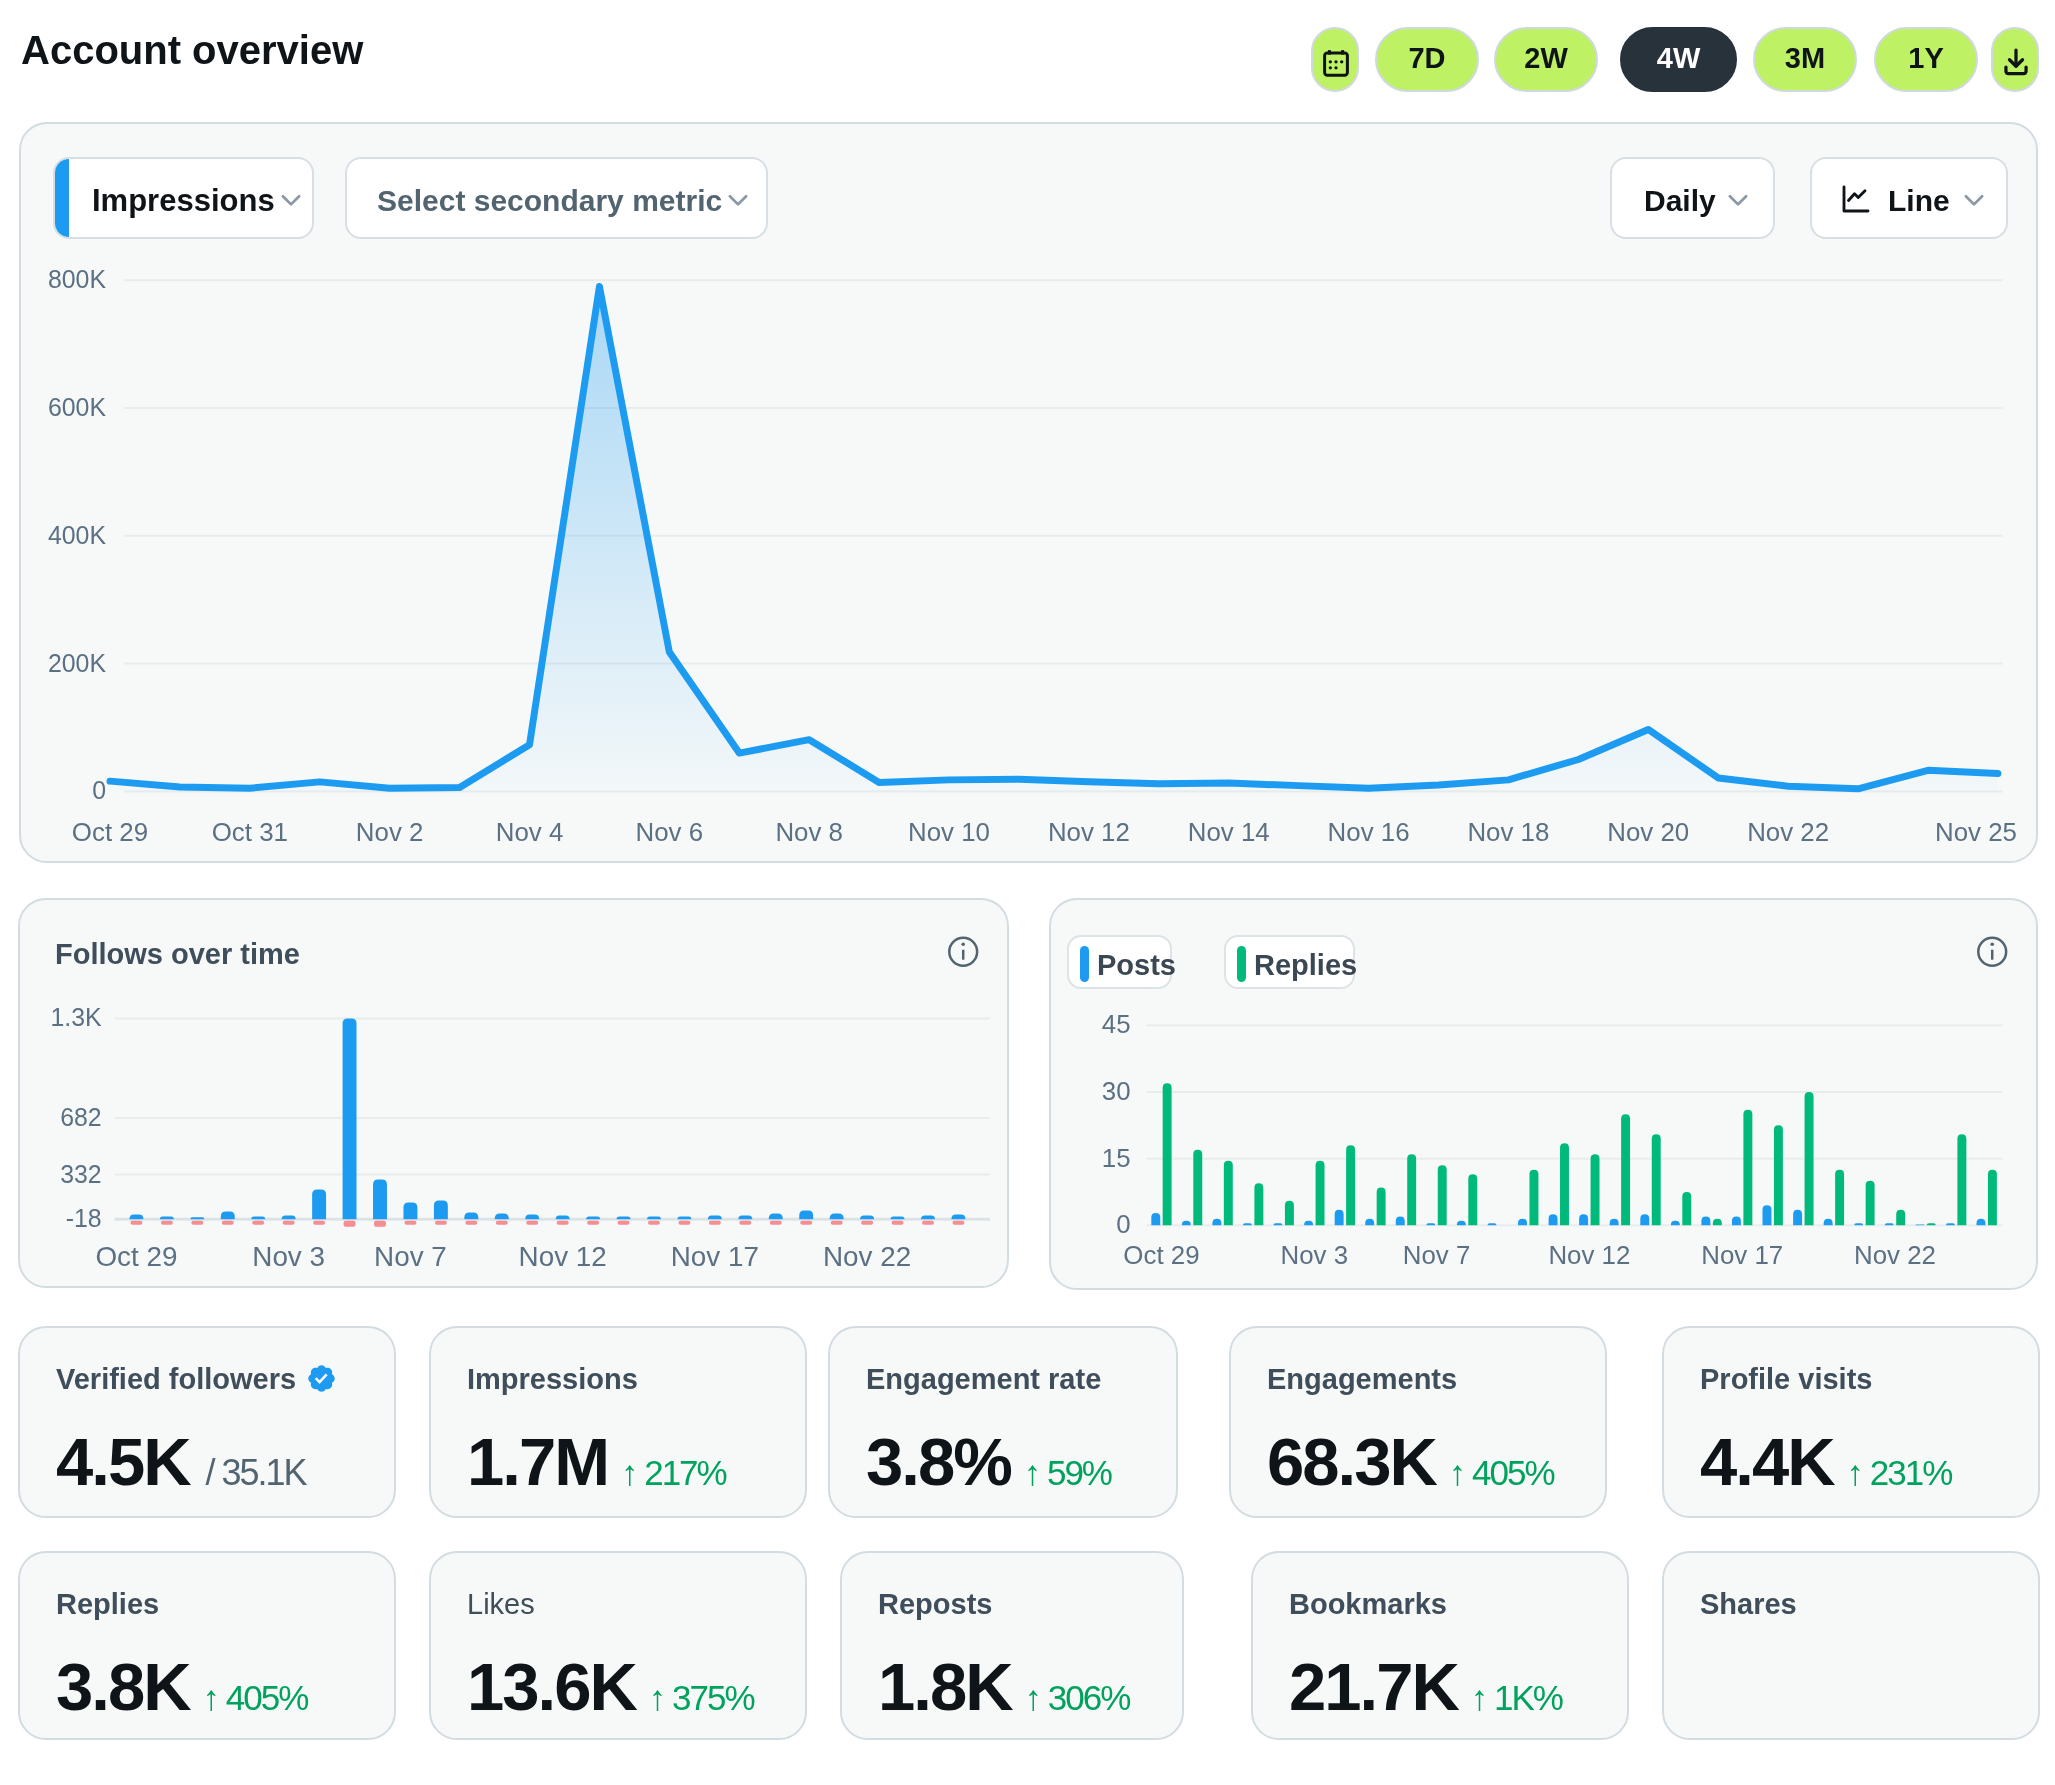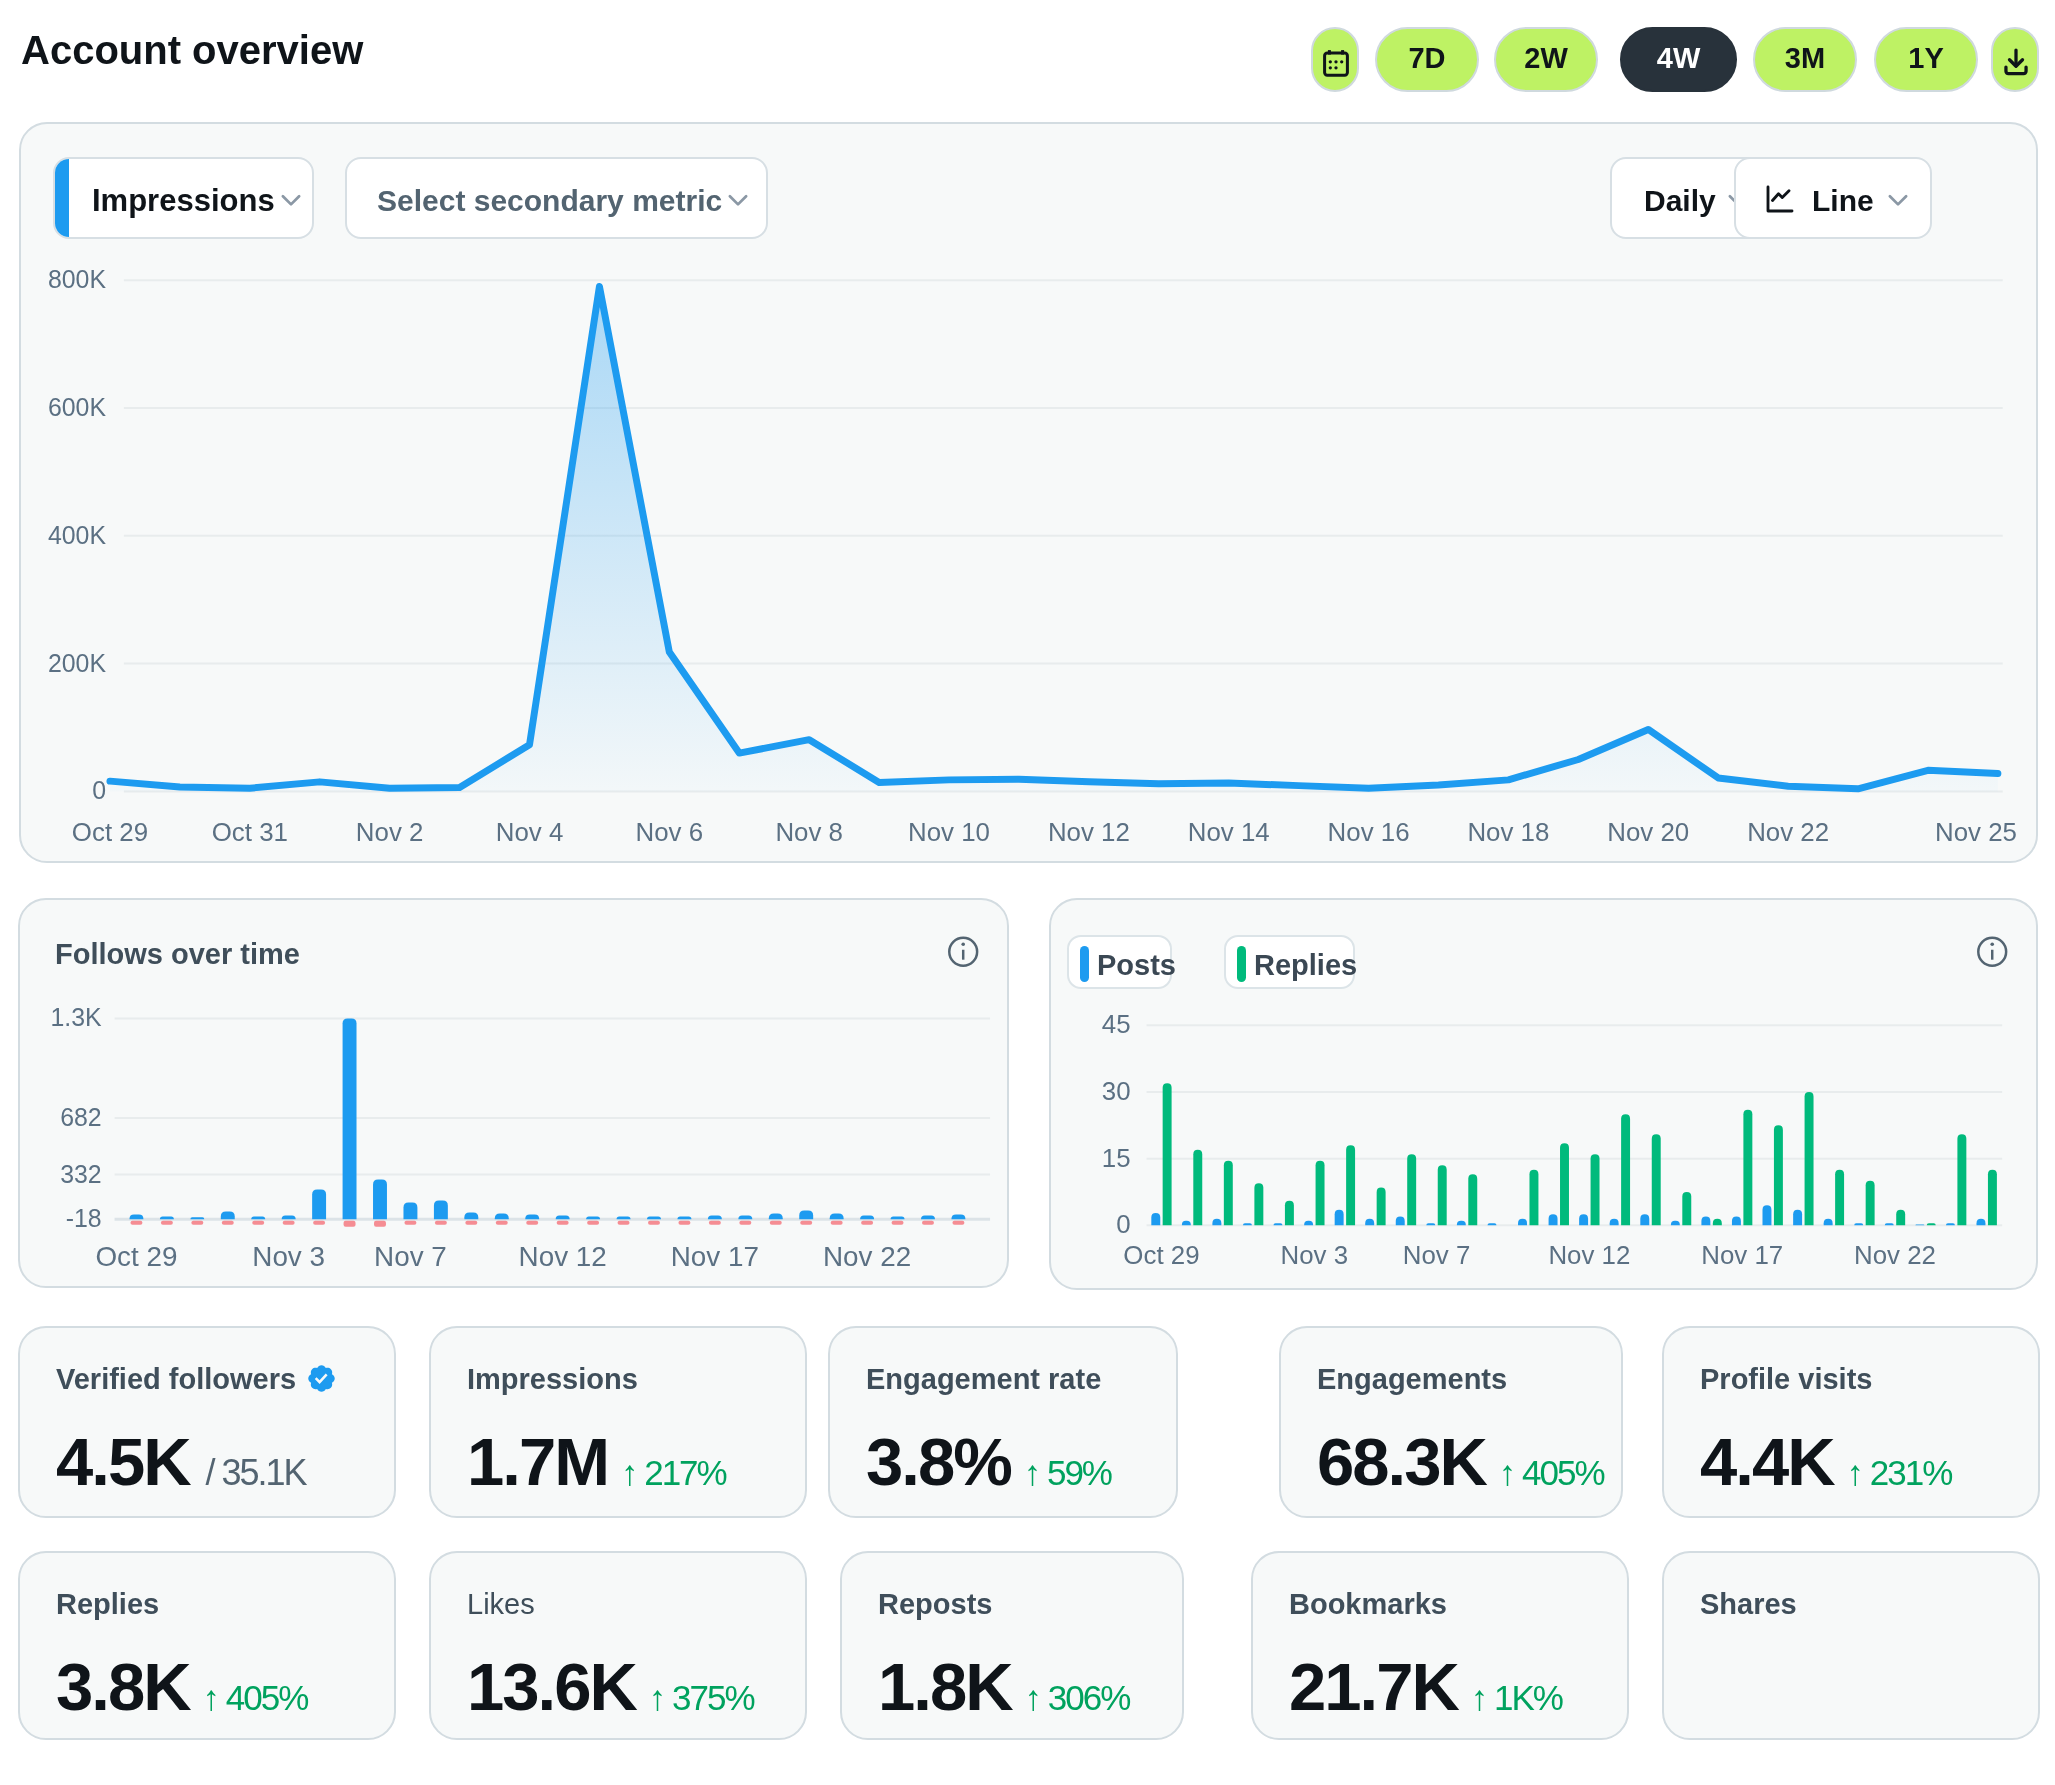--- a/index.html
+++ b/index.html
@@ -83,21 +83,21 @@
   <svg style="position:absolute;left:376px;top:26px" width="30" height="30" viewBox="0 0 24 24">
         <path d="M5.5 9l6.5 6.5L18.5 9" fill="none" stroke="#8B98A5" stroke-width="2.2" stroke-linecap="round" stroke-linejoin="round"></path>
       </svg>
 </div>
 <div class="ctl" style="left:1589px;width:165px">
   <span style="position:absolute;left:32px;top:25px;font-size:30px;font-weight:700;color:#0F1419">Daily</span>
   <svg style="position:absolute;left:111px;top:26px" width="30" height="30" viewBox="0 0 24 24">
         <path d="M5.5 9l6.5 6.5L18.5 9" fill="none" stroke="#8B98A5" stroke-width="2.2" stroke-linecap="round" stroke-linejoin="round"></path>
       </svg>
 </div>
-<div class="ctl" style="left:1713px;width:198px">
+<div class="ctl" style="left:1789px;width:198px">
   <span style="position:absolute;left:26px;top:22px"><svg width="36" height="36" viewBox="0 0 24 24" fill="none" stroke="#0F1419" stroke-width="1.9" stroke-linecap="round" stroke-linejoin="round">
 <path d="M4 4v16h16"></path>
           <path d="M7 13l4-4.5 2.5 2.5L18 6.5"></path>
         </svg></span>
   <span style="position:absolute;left:76px;top:25px;font-size:30px;font-weight:700;color:#0F1419">Line</span>
   <svg style="position:absolute;left:147px;top:26px" width="30" height="30" viewBox="0 0 24 24">
         <path d="M5.5 9l6.5 6.5L18.5 9" fill="none" stroke="#8B98A5" stroke-width="2.2" stroke-linecap="round" stroke-linejoin="round"></path>
       </svg>
 </div>
 </div>
@@ -277,21 +277,21 @@
 <div style="position:absolute;left:36px;top:95px;font-size:67px;font-weight:700;color:#0F1419;letter-spacing:-2px;white-space:nowrap">4.5K<span style="font-size:36px;color:#536471;font-weight:400;margin-left:16px">/ 35.1K</span></div>
 </div>
 <div class="card" style="left:429px;top:1326px;width:378px;height:192px">
 <div style="position:absolute;left:36px;top:35px;font-size:29px;font-weight:700;color:#3F4E5A;white-space:nowrap">Impressions</div>
 <div style="position:absolute;left:36px;top:95px;font-size:67px;font-weight:700;color:#0F1419;letter-spacing:-2px;white-space:nowrap">1.7M<span style="font-size:35px;color:#00A25E;font-weight:400;margin-left:13px">↑ 217%</span></div>
 </div>
 <div class="card" style="left:828px;top:1326px;width:350px;height:192px">
 <div style="position:absolute;left:36px;top:35px;font-size:29px;font-weight:700;color:#3F4E5A;white-space:nowrap">Engagement rate</div>
 <div style="position:absolute;left:36px;top:95px;font-size:67px;font-weight:700;color:#0F1419;letter-spacing:-2px;white-space:nowrap">3.8%<span style="font-size:35px;color:#00A25E;font-weight:400;margin-left:13px">↑ 59%</span></div>
 </div>
-<div class="card" style="left:1279px;top:1326px;width:344px;height:192px">
+<div class="card" style="left:1229px;top:1326px;width:378px;height:192px">
 <div style="position:absolute;left:36px;top:35px;font-size:29px;font-weight:700;color:#3F4E5A;white-space:nowrap">Engagements</div>
 <div style="position:absolute;left:36px;top:95px;font-size:67px;font-weight:700;color:#0F1419;letter-spacing:-2px;white-space:nowrap">68.3K<span style="font-size:35px;color:#00A25E;font-weight:400;margin-left:13px">↑ 405%</span></div>
 </div>
 <div class="card" style="left:1662px;top:1326px;width:378px;height:192px">
 <div style="position:absolute;left:36px;top:35px;font-size:29px;font-weight:700;color:#3F4E5A;white-space:nowrap">Profile visits</div>
 <div style="position:absolute;left:36px;top:95px;font-size:67px;font-weight:700;color:#0F1419;letter-spacing:-2px;white-space:nowrap">4.4K<span style="font-size:35px;color:#00A25E;font-weight:400;margin-left:13px">↑ 231%</span></div>
 </div>
 <div class="card" style="left:18px;top:1551px;width:378px;height:189px">
 <div style="position:absolute;left:36px;top:35px;font-size:29px;font-weight:700;color:#3F4E5A;white-space:nowrap">Replies</div>
 <div style="position:absolute;left:36px;top:95px;font-size:67px;font-weight:700;color:#0F1419;letter-spacing:-2px;white-space:nowrap">3.8K<span style="font-size:35px;color:#00A25E;font-weight:400;margin-left:13px">↑ 405%</span></div>

